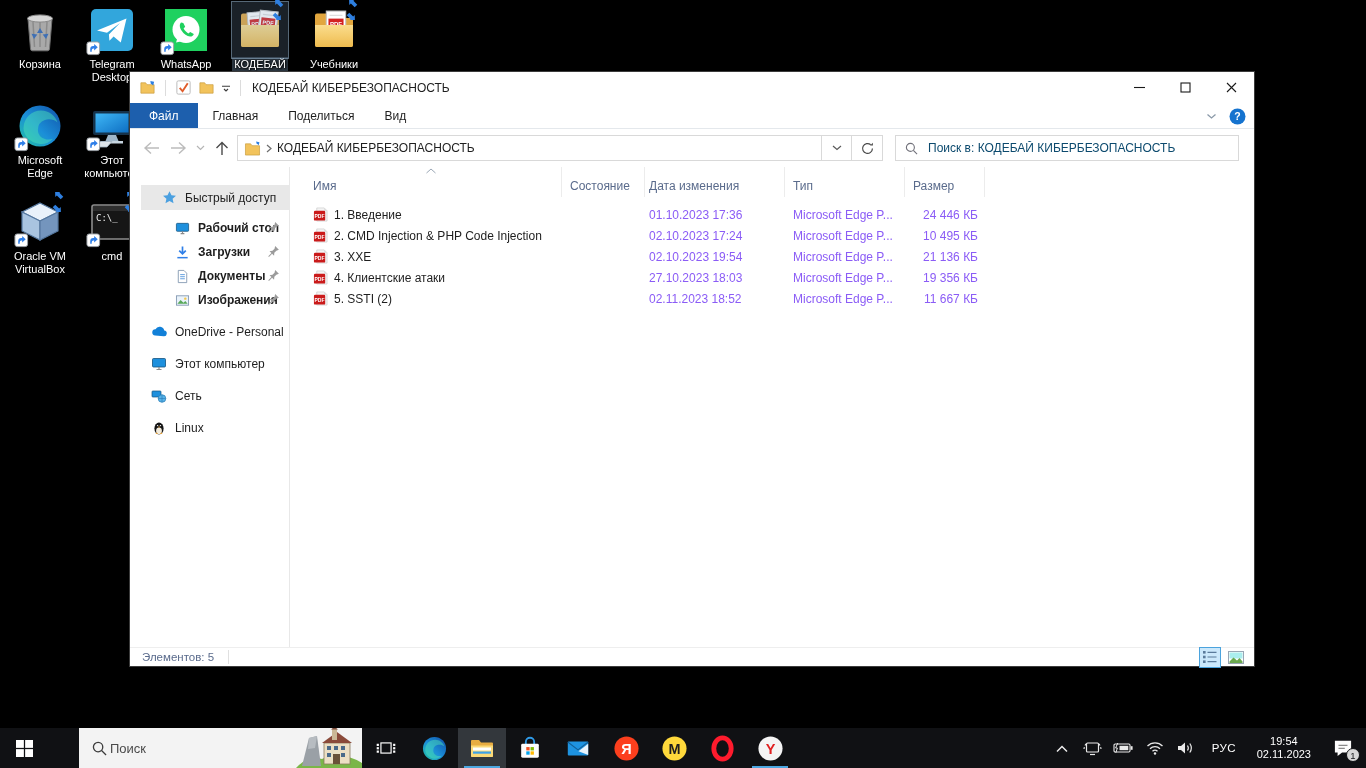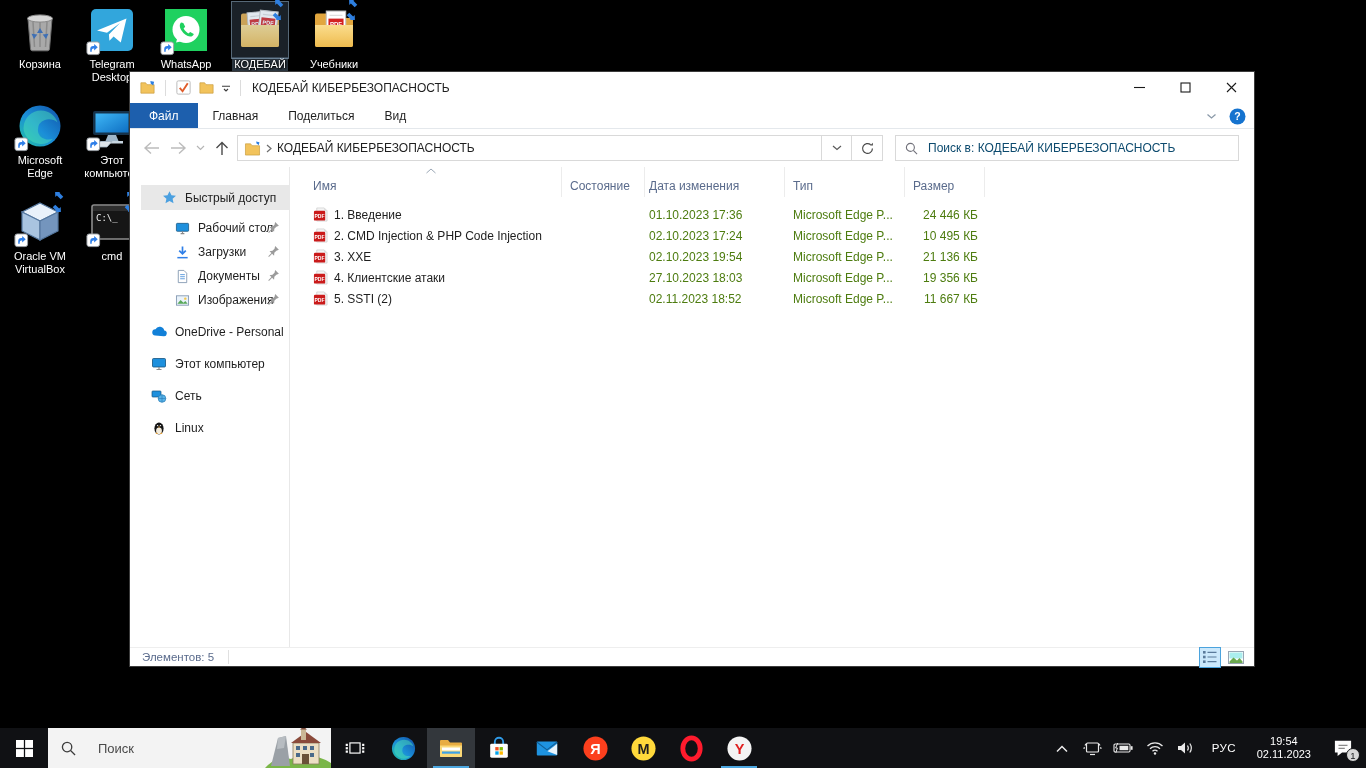--- a/index.html
+++ b/index.html
@@ -39,54 +39,54 @@
   .addr-drop { width:30px; height:26px; border:1px solid #d9d9d9; border-left:none; display:flex; align-items:center; justify-content:center; }
   .refreshbtn { width:31px; height:26px; border:1px solid #d9d9d9; border-left:none; display:flex; align-items:center; justify-content:center; }
   .addrtext { font-size:12px; color:#1e1e1e; }
   .searchbox { width:344px; height:26px; border:1px solid #d9d9d9; margin-left:12px; display:flex; align-items:center; gap:10px; padding:0 9px; }
   .searchph { font-size:12px; color:#0c4a6e; white-space:nowrap; overflow:hidden; }
 
   .mainarea { flex:1 1 auto; display:flex; min-height:0; }
   .sidebar { width:160px; border-right:1px solid #e8e8e8; padding-top:18px; flex:0 0 auto; }
   .srow { height:24px; display:flex; align-items:center; gap:8px; font-size:12px; color:#1e1e1e; position:relative; }
   .srow.qa { height:25px; padding-left:21px; background:#e8e8e8; margin-bottom:6px;margin-left:11px; }
-  .srow.child { padding-left:45px; }
+  .srow.child { padding-left:45px;font-weight:bold; }
   .srow.root { padding-left:21px; margin-top:8px; }
   .srow .pin { position:absolute; right:9px; top:5px; width:13px; height:13px; }
   .srow svg.sic { flex:0 0 auto; display:block; }
 
   .filearea { flex:1 1 auto; padding-left:10px; position:relative; min-width:0; }
   .lheader { display:grid; grid-template-columns:262px 83px 140px 120px 80px; height:30px; }
   .hcell { position:relative; display:flex; align-items:flex-end; padding-bottom:4px; font-size:12px; color:#5a6b8c; border-right:1px solid #ececec; }
   .hcell span { white-space:nowrap; }
   .hc-name { padding-left:13px; }
   .hc-state { padding-left:8px; }
   .hc-date { padding-left:4px; }
   .hc-type { padding-left:8px; }
   .hc-size { padding-left:8px; }
   .sortcaret { position:absolute; left:50%; top:1px; transform:translateX(-50%); }
   .rows { margin-top:7px; }
   .frow { display:grid; grid-template-columns:262px 83px 140px 120px 80px; height:21px; align-items:center; }
   .fname { display:flex; align-items:center; gap:6px; padding-left:13px; color:#1e1e1e; white-space:nowrap; overflow:hidden; }
   .fname svg { flex:0 0 auto; }
-  .fcell { color:#4d7c0f; font-size:12px; white-space:nowrap; }
+  .fcell { color:#8b5cf6; font-size:12px; white-space:nowrap; }
   .fc-date { padding-left:4px; }
   .fc-type { padding-left:8px; }
   .fc-size { text-align:right; padding-right:7px; }
 
   .statusbar { height:19px; border-top:1px solid #eeeeee; display:flex; align-items:center; padding:0 8px 0 12px; font-size:11.5px; color:#5a6b8c; flex:0 0 auto; }
   .status-sep { width:1px; height:14px; background:#e0e0e0; margin-left:14px; }
   .viewbtns { margin-left:auto; display:flex; gap:6px; align-items:center; }
   .viewbtn { width:20px; height:19px; display:flex; align-items:center; justify-content:center; }
   .viewbtn.active { background:#cbe8fb; outline:1px solid #4ba3dd; }
 
   
   .taskbar { position:absolute; left:0; bottom:0; width:1366px; height:40px; background:#101114; z-index:10; display:flex; align-items:stretch; }
   .startbtn { width:48px; display:flex; align-items:center; justify-content:center; }
-  .tbsearch { width:283px; background:#f3f3f3; display:flex; align-items:center; gap:22px; padding-left:13px; position:relative; overflow:hidden; }
+  .tbsearch { width:283px; background:#f3f3f3; display:flex; align-items:center; gap:3px; padding-left:13px; position:relative; overflow:hidden;margin-left:31px; }
   .tbsearch .ph { font-size:13px; color:#4a4a4a; }
   .tbsearch .highlight { position:absolute; right:0; top:0; height:40px; width:66px; }
   .tbicons { display:flex; }
   .tbicon { width:48px; display:flex; align-items:center; justify-content:center; position:relative; }
   .tbicon.open::after { content:""; position:absolute; left:6px; right:6px; bottom:0; height:2px; background:#4ca7e0; }
   .tbicon.activewin { background:#33373c; }
   .tray { margin-left:auto; display:flex; align-items:center; gap:9px; padding-right:6px; color:#eaeaea; }
   .trayicon { width:22px; height:24px; display:flex; align-items:center; justify-content:center; }
   .lang { font-size:11.5px; color:#fff; padding:0 6px; letter-spacing:.3px; }
   .clock { text-align:center; font-size:11px; line-height:13px; color:#fff; padding:0 6px; }

